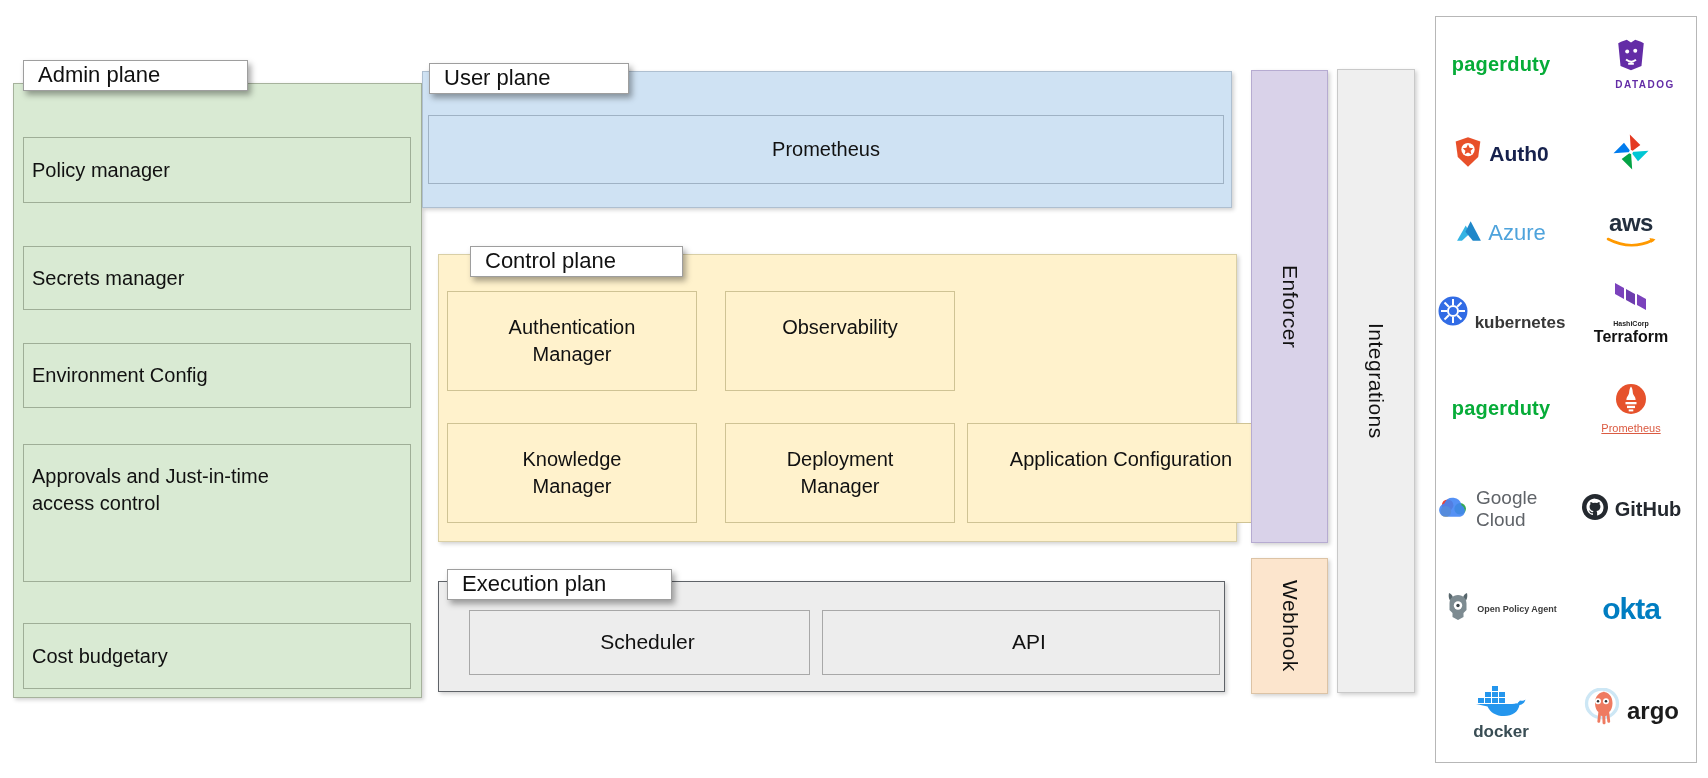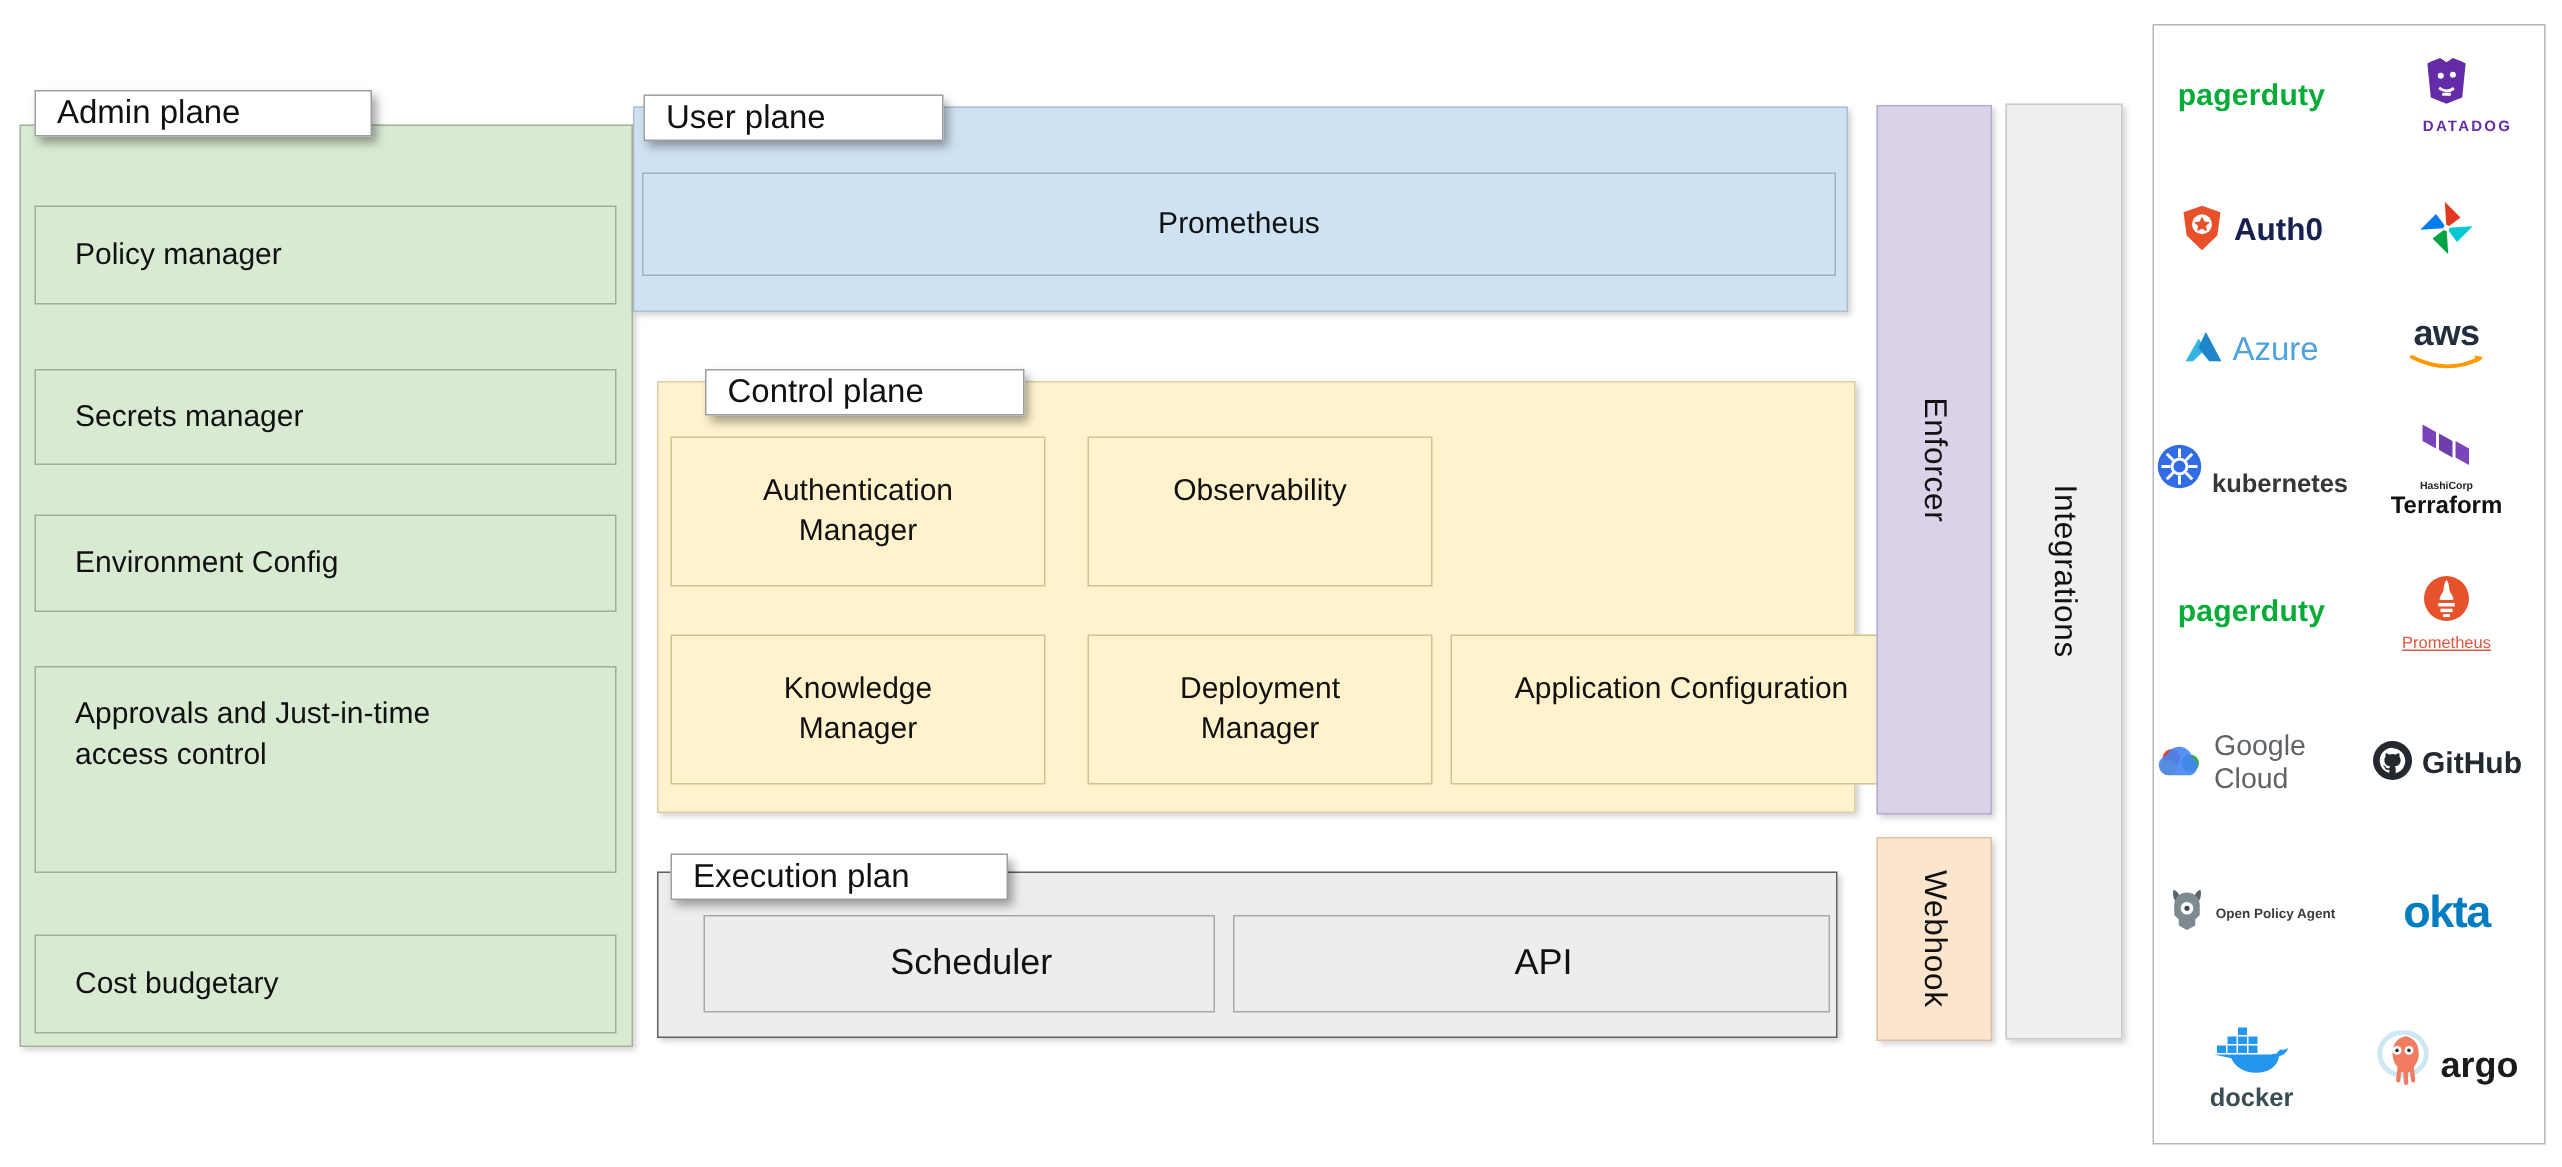--- a/index.html
+++ b/index.html
@@ -9,26 +9,26 @@
   .green{background:#d9ead3;border:1px solid #a6b29c;}
   .blue{background:#cfe2f3;border:1px solid #aebfd0;}
   .yellow{background:#fff2cc;border:1px solid #d9cfa6;}
   .gray-exec{background:#ededed;border:1px solid #5f6368;}
   .tab{position:absolute;box-sizing:border-box;background:#fff;border:1px solid #9e9e9e;
        box-shadow:3px 4px 6px rgba(0,0,0,.35);font-size:22px;line-height:28px;height:31px;
        padding-left:14px;white-space:nowrap;z-index:5;}
   .ibox{position:absolute;box-sizing:border-box;display:flex;align-items:center;justify-content:center;
         font-size:20px;line-height:1.35;text-align:center;border:1px solid #b3b3b3;}
   .admin-item{background:#d9ead3;border:1px solid #9fae97;justify-content:flex-start;text-align:left;
-              padding-left:26px;padding-right:90px;}
+              padding-left:8px;padding-right:90px;}
   .admin-item.tall{align-items:flex-start;padding-top:18px;}
   .blue-item{background:#cfe2f3;border:1px solid #9fb2c4;}
   .yellow-item{background:#fff2cc;border:1px solid #cfc394;align-items:flex-start;
                padding:22px 40px 0 40px;}
-  .exec-item{background:#ededed;border:1px solid #a8a8a8;font-size:24px;padding-left:16px;}
+  .exec-item{background:#ededed;border:1px solid #a8a8a8;font-size:21px;padding-left:16px;}
   .vbar{position:absolute;box-sizing:border-box;display:flex;align-items:center;justify-content:center;
         box-shadow:2px 2px 4px rgba(0,0,0,.18);}
   .vbar span{writing-mode:vertical-rl;font-size:21px;letter-spacing:.5px;color:#111;}
   .enforcer{background:#d9d2e9;border:1px solid #b6abd1;}
   .webhook{background:#fce5cd;border:1px solid #dcc3a5;}
   .integrations{background:#efefef;border:1px solid #c9c9c9;}
   .logo-panel{position:absolute;left:1435px;top:16px;width:262px;height:747px;background:#fff;
               border:1px solid #b7b7b7;box-sizing:border-box;display:grid;
               grid-template-columns:1fr 1fr;grid-template-rows:94px 86px 72px 88px 102px 100px 100px auto;
               align-items:center;justify-items:center;}

